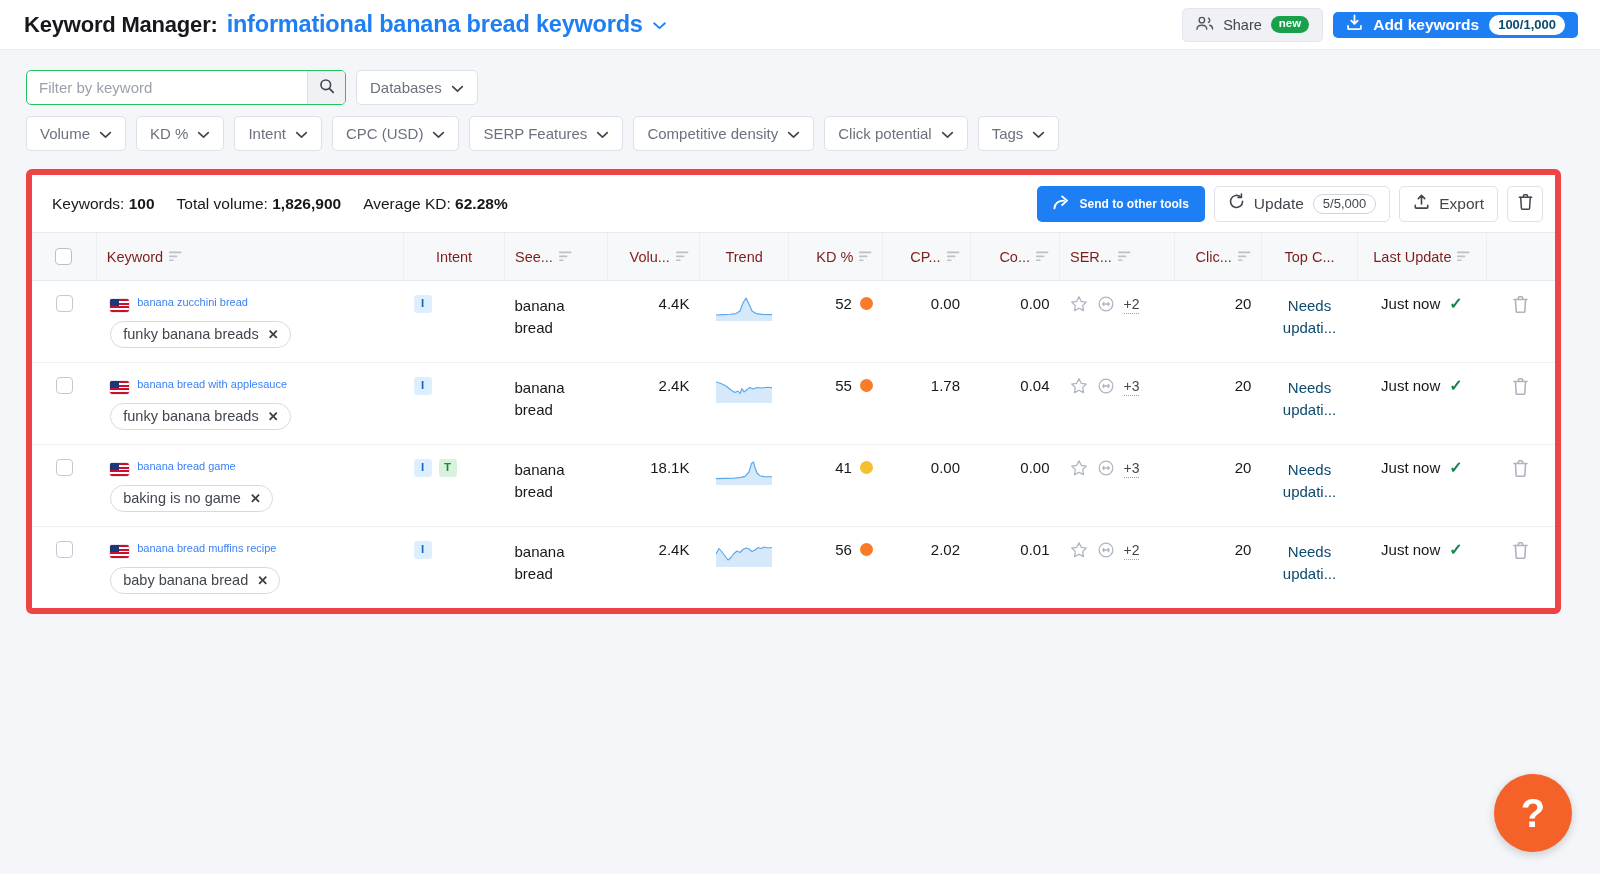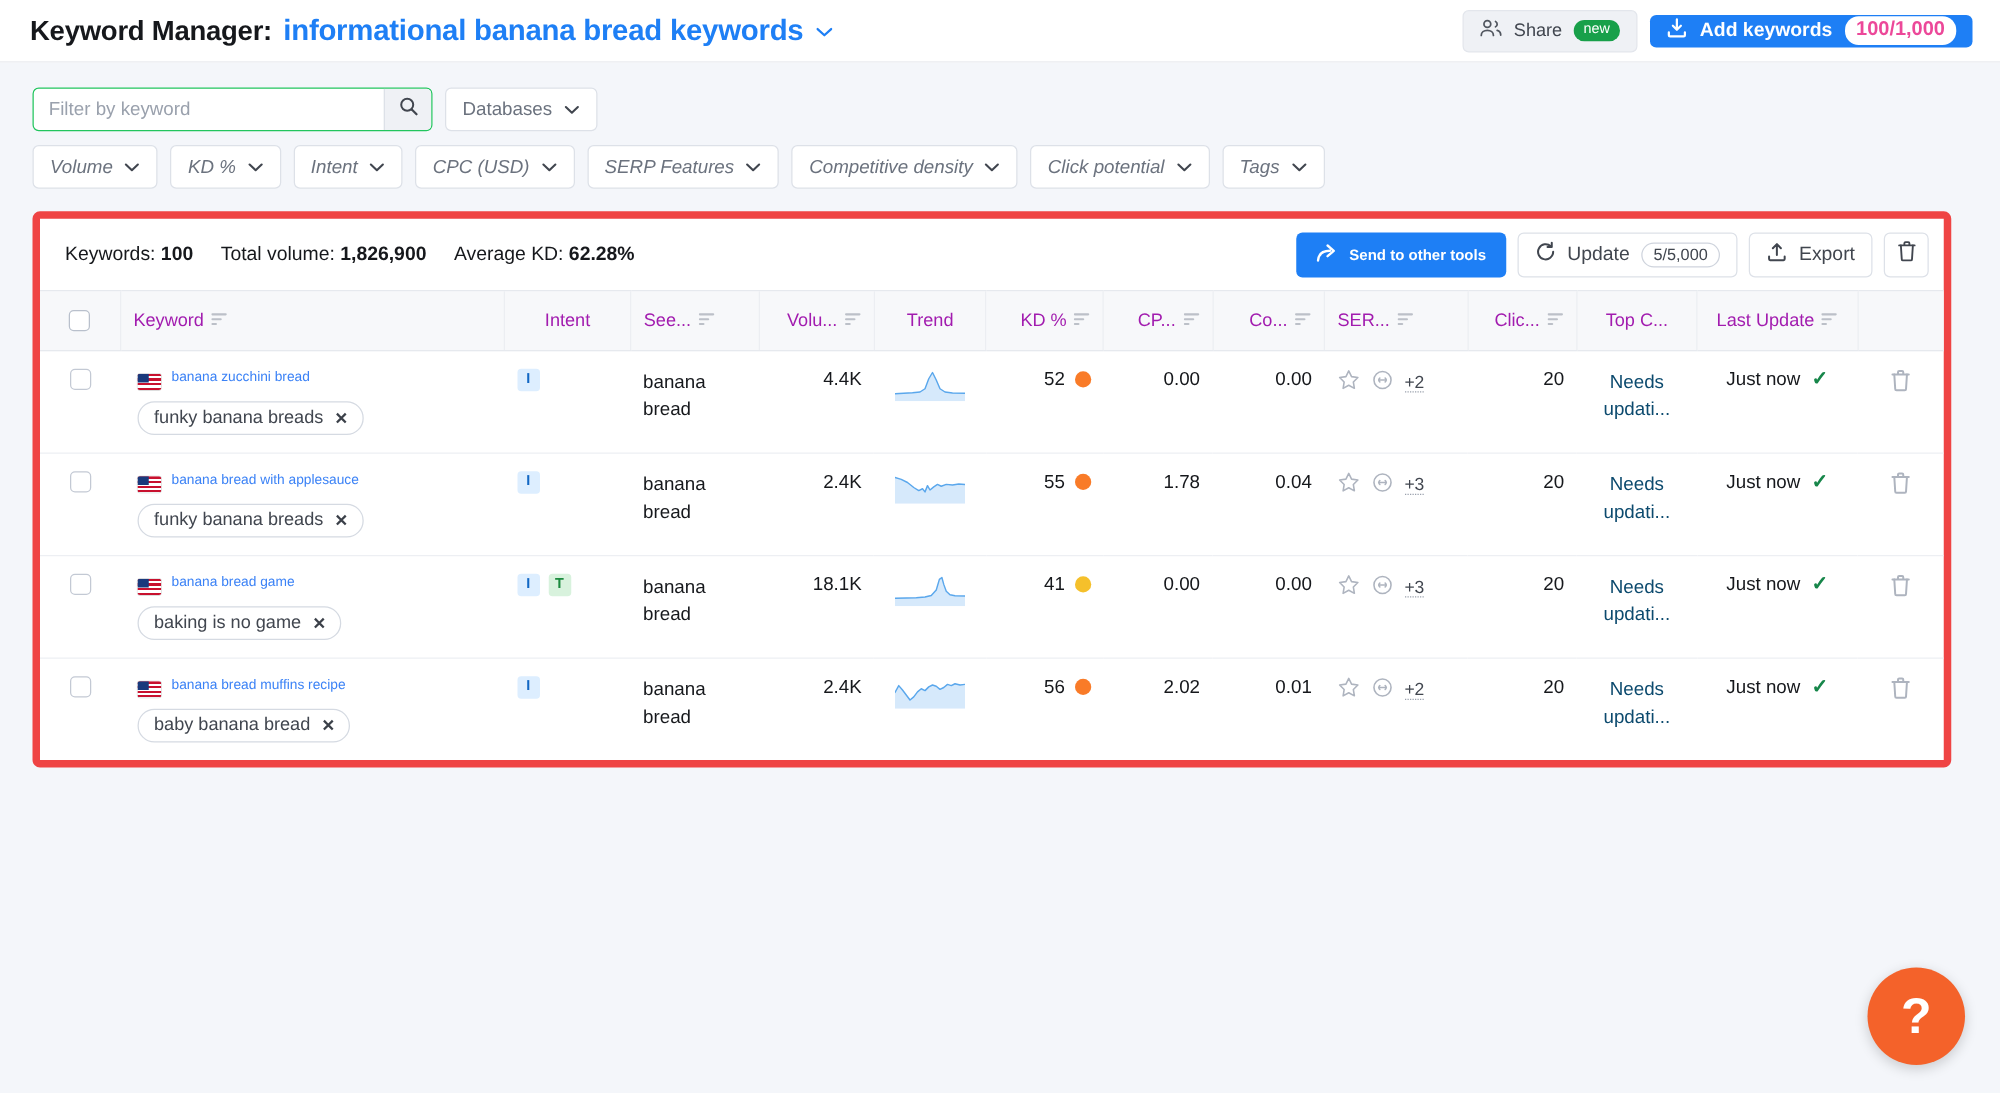--- a/index.html
+++ b/index.html
@@ -34,38 +34,38 @@
   .caret-svg { width: 15px; height: 9px; display: inline-block; vertical-align: middle; }
 
   .top-actions { display: flex; align-items: center; gap: 10px; }
   .btn-share {
     display: flex; align-items: center; gap: 9px;
     height: 34px; padding: 0 13px 0 12px;
     background: #eff1f5; border: 1px solid #e3e6ec; border-radius: 5px;
     font-size: 14.5px; color: #41464f; font-weight: 400; cursor: pointer;
   }
   .badge-new {
-    background: #18a04a; color: #fff; font-size: 11.5px; font-weight: 400;
+    background: #18a04a; color: #fff; font-size: 11.5px; font-weight: 700;
     border-radius: 9px; padding: 2px 8px 3px; line-height: 1;
   }
   .btn-add {
     display: flex; align-items: center; gap: 10px;
     height: 26px; padding: 0 13px;
     background: #1e7ff5; border: none; border-radius: 5px;
     font-size: 15.5px; color: #fff; font-weight: 700; cursor: pointer;
   }
   .badge-count {
-    background: #fff; color: #ec4899; font-size: 16px; font-weight: 700;
+    background: #fff; color: #0c4a6e; font-size: 13px; font-weight: 700;
     border-radius: 11px; padding: 3px 9px 4px; line-height: 1;
   }
 
   
   .filterbar { padding: 20px 24px 0 26px; }
   .filter-row { display: flex; align-items: center; gap: 10px; }
-  .filter-row + .filter-row { margin-top: 11px; font-style: italic; }
+  .filter-row + .filter-row { margin-top: 11px; }
   .searchwrap {
     display: flex; align-items: stretch; height: 35px; width: 320px;
     border: 1px solid #22c55e; border-radius: 5px; background: #fff; overflow: hidden;
   }
   .searchwrap input {
     flex: 1; border: none; outline: none; padding: 0 12px;
     font-size: 15px; font-family: inherit; color: #16181c; background: transparent;
   }
   .searchwrap input::placeholder { color: #9aa1ad; }
   .search-btn {
@@ -115,21 +115,21 @@
   }
 
   
   table.kw { width: 100%; border-collapse: collapse; table-layout: fixed; }
   table.kw thead th {
     background: #f7f8fa;
     border-top: 1px solid #e6e9ee;
     border-bottom: 1px solid #e6e9ee;
     border-left: 1px solid #eceef2;
     height: 48px;
-    font-size: 14.5px; font-weight: 400; color: #a21caf;
+    font-size: 14.5px; font-weight: 400; color: #7f1d1d;
     padding: 0 10px; vertical-align: middle; white-space: nowrap;
   }
   table.kw thead th:first-child { border-left: none; }
   th.sorted-col { background: #eceef2; }
   .th-inner { display: flex; align-items: center; gap: 6px; }
   .th-inner.right { justify-content: flex-end; }
   .th-inner.center { justify-content: center; }
   .sort-ico { flex: none; opacity: .55; }
 
   table.kw tbody td {

